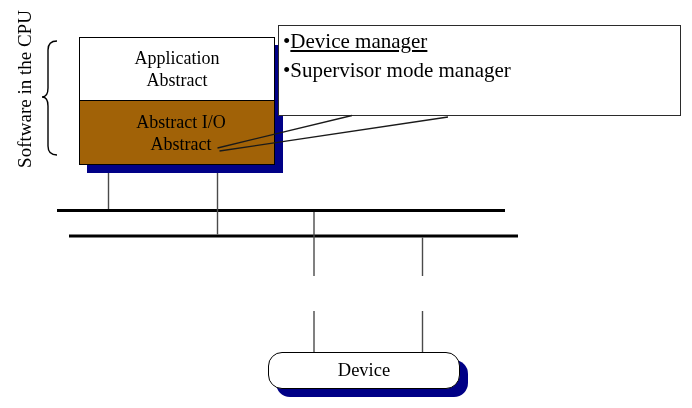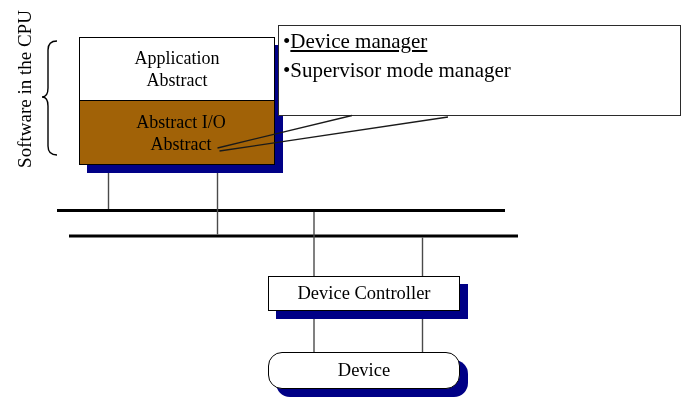--- a/index.html
+++ b/index.html
@@ -103,23 +103,20 @@
 
   <div id="callout-box">
     <div>
       <span>•</span><span class="callout-title">Device manager</span>
     </div>
     <div>
       <span>•</span><span>Supervisor mode manager</span>
     </div>
   </div>
 
-  <div id="device-controller-box" class="shadowbox">
-    <div class="label-center">Device Controller</div>
-  </div>
 
   <div id="device-box" class="shadowbox">
     <div class="label-center">Device</div>
   </div>
 
   <svg id="overlay" class="layer" width="692" height="408" viewBox="0 0 692 408">
     <line x1="352" y1="115.5" x2="217.5" y2="148" stroke="#1a1a1a" stroke-width="1.3"></line>
     <line x1="448" y1="117" x2="219.5" y2="151" stroke="#1a1a1a" stroke-width="1.3"></line>
   </svg>
 

